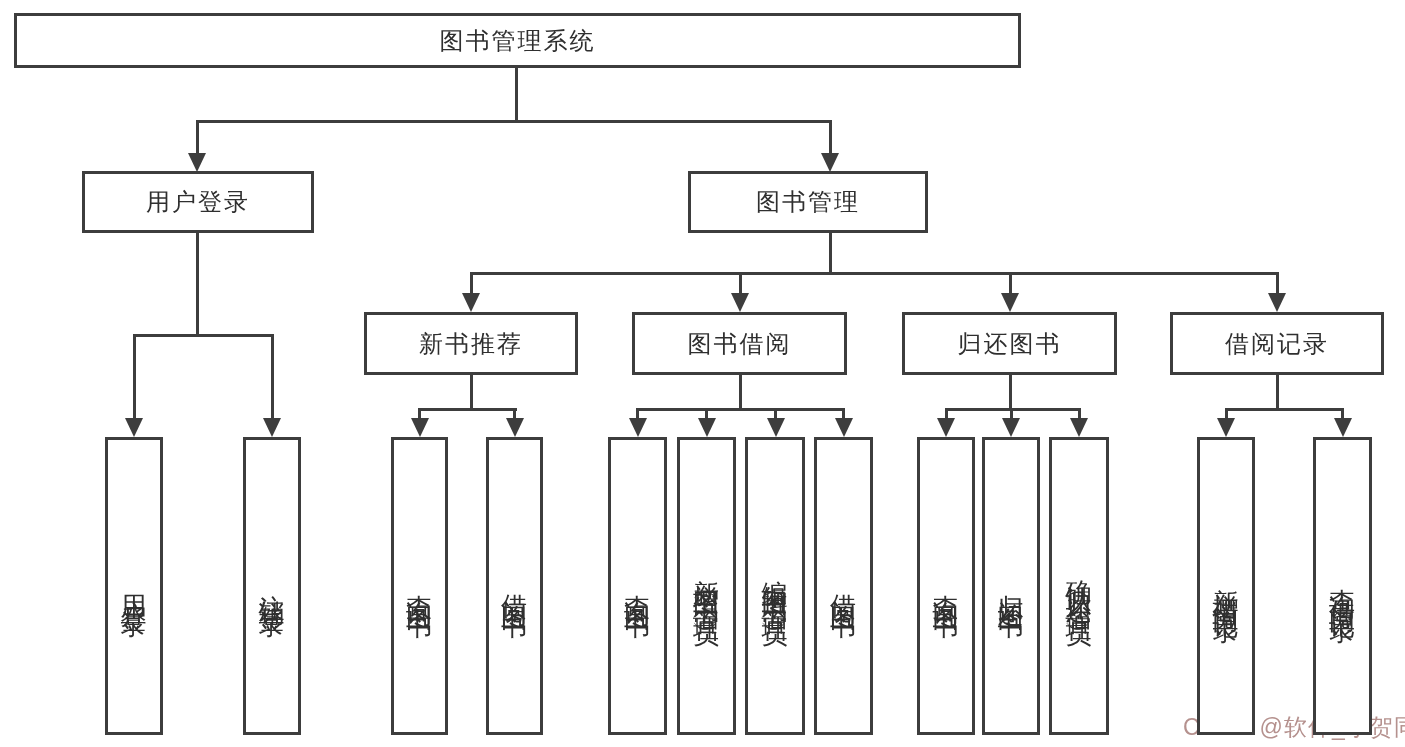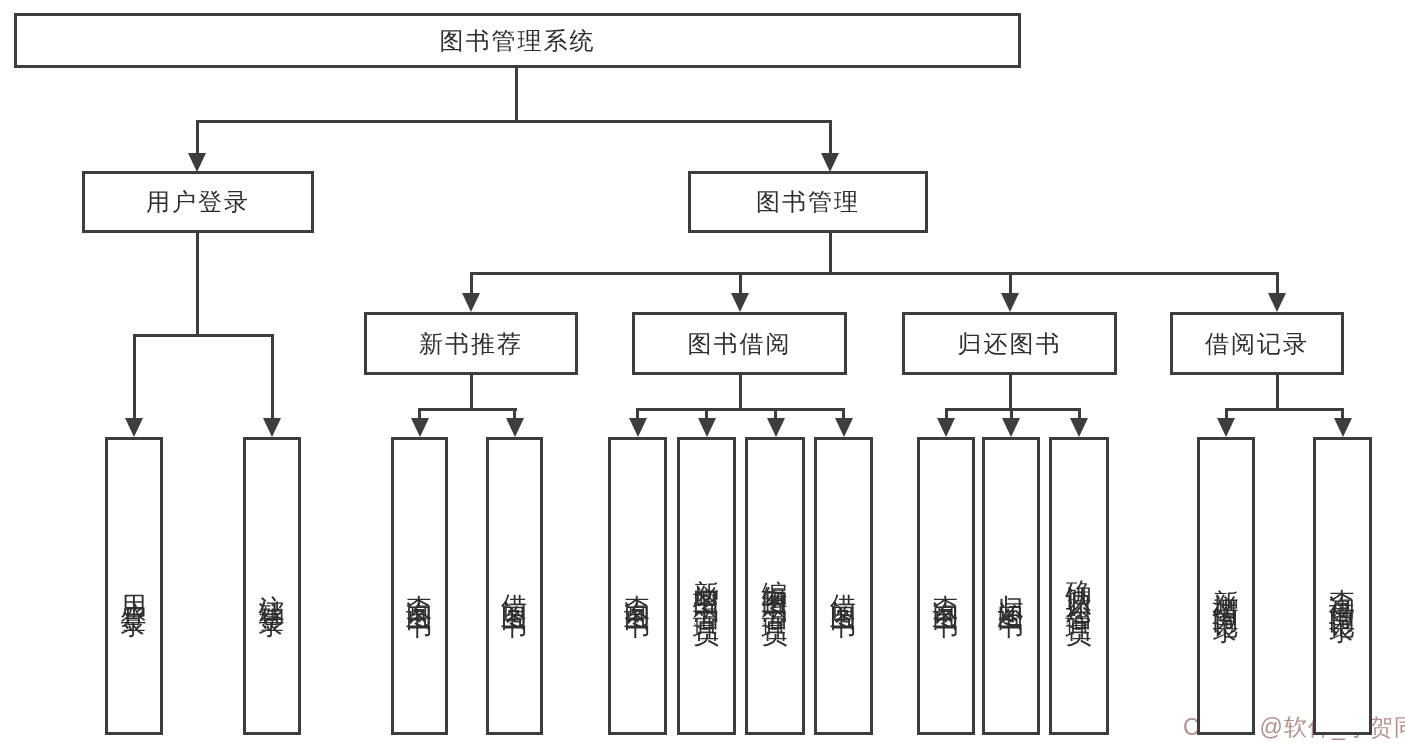--- a/index.html
+++ b/index.html
@@ -110,21 +110,21 @@
 
   <div class="box h l3" style="left:632px;width:215px">
     <span>图书借阅</span>
   </div>
   <div class="box h l3" style="left:364px;width:214px">
     <span>新书推荐</span>
   </div>
   <div class="box h l3" style="left:902px;width:215px">
     <span>归还图书</span>
   </div>
-  <div class="box h l3" style="left:1170px;width:174px">
+  <div class="box h l3" style="left:1170px;width:214px">
     <span>借阅记录</span>
   </div>
 
   <div class="box v" style="left:105px;width:58px">
     <span>用户登录</span>
   </div>
   <div class="box v" style="left:243px;width:58px">
     <span>注销登录</span>
   </div>
 

